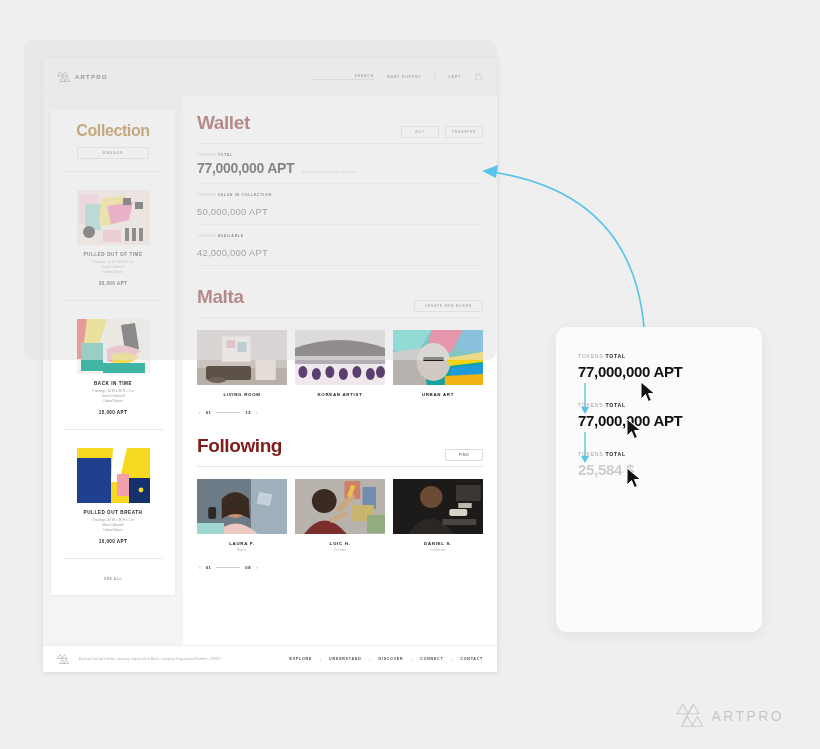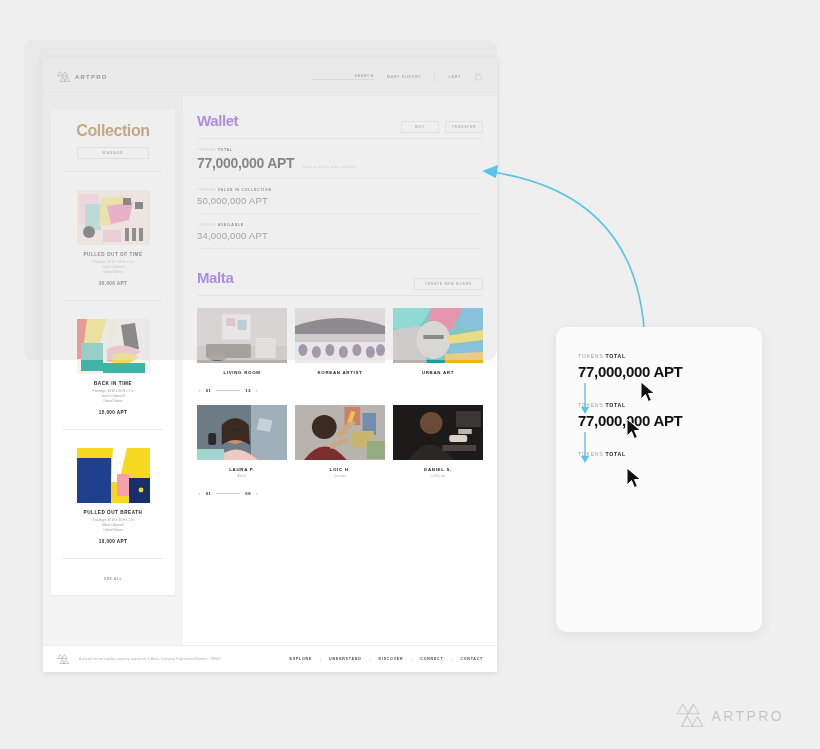--- a/index.html
+++ b/index.html
@@ -71,21 +71,21 @@
     font-size:3.2px; color:#9b9b9b; text-align:center; line-height:1.55; margin-top:3px;
   }
   .art-price {
     font-size:4.6px; font-weight:800; color:#1b1b1b; letter-spacing:.4px;
     text-align:center; margin-top:6px;
   }
   .see-all { font-size:3.4px; letter-spacing:.6px; color:#9a9a9a; text-align:center; padding:8px 0 4px 0; font-weight:700;}
 
   
   .sec-title {
-    font-size:15px; font-weight:800; letter-spacing:-.4px; color:#6d28d9;
+    font-size:19px; font-weight:800; letter-spacing:-.4px; color:#7f1d1d;
   }
   .sec-head { position:relative; }
   .sec-rule { height:1px; background:#e6e6e6; margin-top:9px; }
   .ghost-btn {
     position:absolute; right:0; bottom:6px;
     border:1px solid #dcdcdc; background:#fff; border-radius:1px;
     font-size:3.4px; letter-spacing:.7px; font-weight:700; color:#7a7a7a;
     padding:3px 10px;
   }
   .btn-row { position:absolute; right:0; bottom:6px; display:flex; gap:6px; }
@@ -94,21 +94,21 @@
   
   .w-row { padding:9px 0 7px 0; border-bottom:1px solid #ececec; }
   .w-row:last-child { border-bottom:none; }
   .w-label { font-size:3.6px; letter-spacing:.7px; color:#a6a6a6; font-weight:400; }
   .w-label b { color:#2e2e2e; font-weight:800; }
   .w-big {
     font-size:14px; font-weight:800; color:#121212; letter-spacing:-.3px; margin-top:3px;
     display:flex; align-items:baseline; gap:8px;
   }
   .w-hint { font-size:3.3px; color:#b4b4b4; font-weight:400; letter-spacing:.2px; }
-  .w-mid { font-size:9.5px; font-weight:400; color:#555; letter-spacing:.2px; margin-top:3px; }
+  .w-mid { font-size:9.5px; font-weight:400; color:#555; letter-spacing:.2px; margin-top:9px; }
 
   
   .grid3 { display:flex; gap:8px; margin-top:12px; }
   .gcard { flex:1; }
   .gimg { width:100%; height:55px; display:block; }
   .gcap { font-size:4.4px; letter-spacing:.7px; font-weight:800; color:#1b1b1b; text-align:center; margin-top:7px; }
   .gsub { font-size:3.1px; color:#a8a8a8; text-align:center; margin-top:2px; letter-spacing:.3px;}
 
   .pager { display:flex; align-items:center; gap:5px; margin-top:12px; padding-left:2px; }
   .pg-arrow { font-size:5px; color:#a9a9a9; }
@@ -295,21 +295,21 @@
           <span>77,000,000 APT</span>
           <span class="w-hint">Hover to see the value in dollars</span>
         </div>
       </div>
       <div class="w-row">
         <div class="w-label"><span>TOKENS </span><b>VALUE IN COLLECTION</b></div>
         <div class="w-mid">50,000,000 APT</div>
       </div>
       <div class="w-row">
         <div class="w-label"><span>TOKENS </span><b>AVAILABLE</b></div>
-        <div class="w-mid">34,000,000 APT</div>
+        <div class="w-mid">42,000,000 APT</div>
       </div>
 
       <div class="sec-head" style="margin-top:20px;">
         <div class="sec-title">Malta</div>
         <div class="ghost-btn">CREATE NEW BOARD</div>
         <div class="sec-rule"></div>
       </div>
       <div class="grid3">
         <div class="gcard">
           <svg class="gimg" viewBox="0 0 80 55" preserveAspectRatio="none">
@@ -359,20 +359,25 @@
         </div>
       </div>
       <div class="pager">
         <span class="pg-arrow">‹</span>
         <span class="pg-num">01</span>
         <span class="pg-line"></span>
         <span class="pg-num">12</span>
         <span class="pg-arrow">›</span>
       </div>
 
+      <div class="sec-head" style="margin-top:20px;">
+        <div class="sec-title">Following</div>
+        <div class="ghost-btn" style="width:38px;text-align:center;padding:3px 0;">FIND</div>
+        <div class="sec-rule"></div>
+      </div>
       <div class="grid3">
         <div class="gcard">
           <svg class="gimg" viewBox="0 0 80 55" preserveAspectRatio="none">
             <rect width="80" height="55" fill="#6c7b86"></rect>
             <rect x="48" width="32" height="55" fill="#9fb0bb"></rect>
             <rect x="54" y="14" width="12" height="12" fill="#c6d2d9" transform="rotate(12 60 20)"></rect>
             <ellipse cx="34" cy="26" rx="11" ry="13" fill="#c98f6f"></ellipse>
             <path d="M22 20 Q34 6 46 20 L47 40 Q34 30 22 40 Z" fill="#3a2a22"></path>
             <path d="M16 55 Q34 34 54 55 Z" fill="#edc9c2"></path>
             <rect x="27" y="23" width="14" height="4" rx="2" fill="#2b2b2b" opacity=".6"></rect>
@@ -476,20 +481,21 @@
       <line x1="5" y1="0" x2="5" y2="25" stroke="#57c4ea" stroke-width="1.4"></line>
       <path d="M1 24 L9 24 L5 31 Z" fill="#57c4ea"></path>
     </svg>
     <svg class="cursor" style="left:48px; top:16px;" viewBox="0 0 17 22">
       <path d="M1 1 L1 18 L5.5 13.6 L8.4 20.5 L11.4 19.2 L8.5 12.6 L14.5 12.4 Z" fill="#111" stroke="#fff" stroke-width="1"></path>
     </svg>
   </div>
 
   <div class="c-block">
     <div class="c-label"><span>TOKENS </span><b>TOTAL</b></div>
+    <div class="c-amount muted">25,584 $</div>
     <svg class="cursor" style="left:48px; top:16px;" viewBox="0 0 17 22">
       <path d="M1 1 L1 18 L5.5 13.6 L8.4 20.5 L11.4 19.2 L8.5 12.6 L14.5 12.4 Z" fill="#111" stroke="#fff" stroke-width="1"></path>
     </svg>
   </div>
 
 </div>
 
 <div id="corner-logo">
   <svg class="corner-mark" viewBox="0 0 24 24">
     <g fill="none" stroke="#9a9a9a" stroke-width="0.9">

